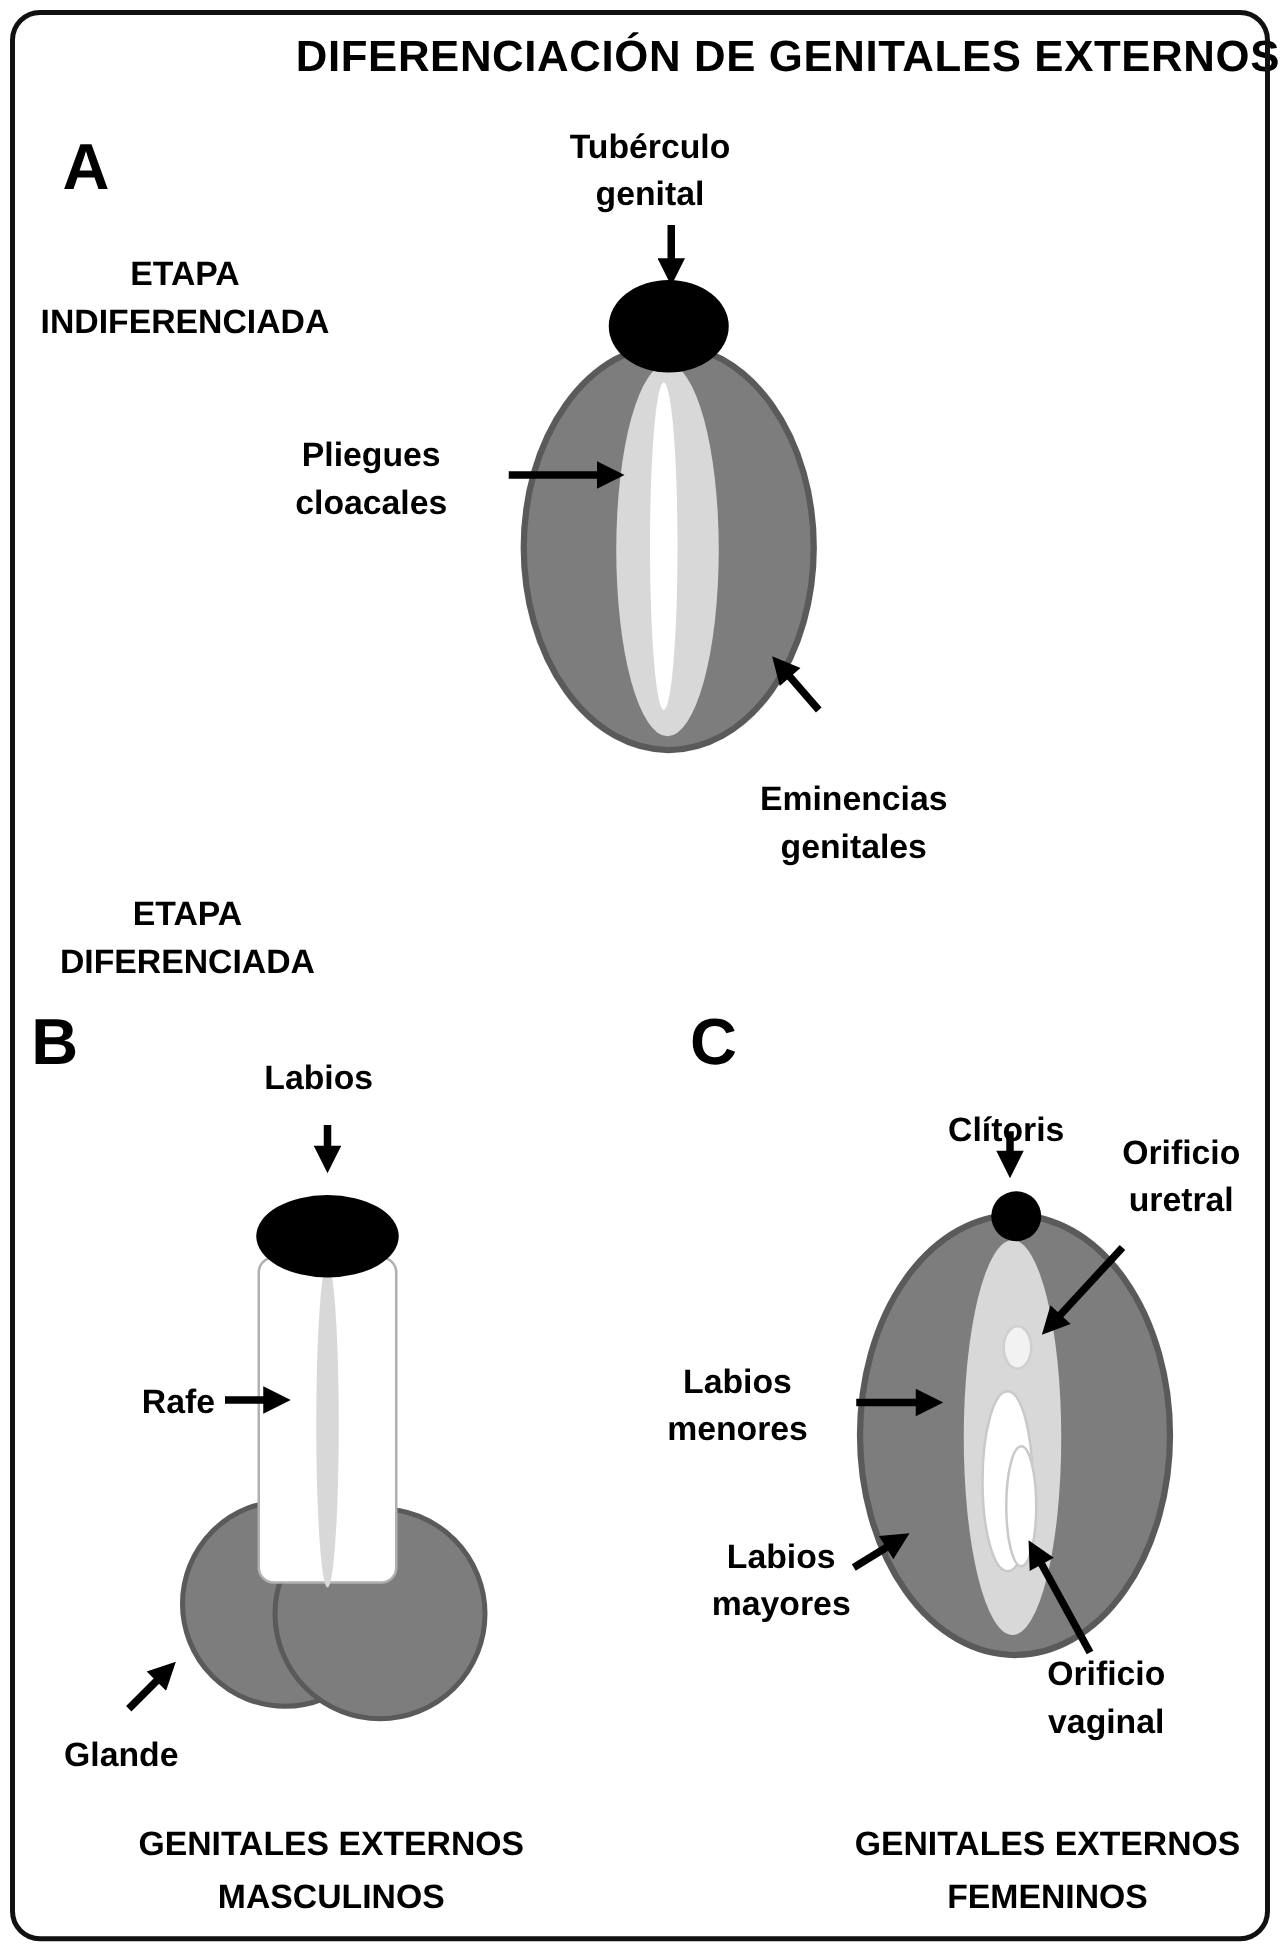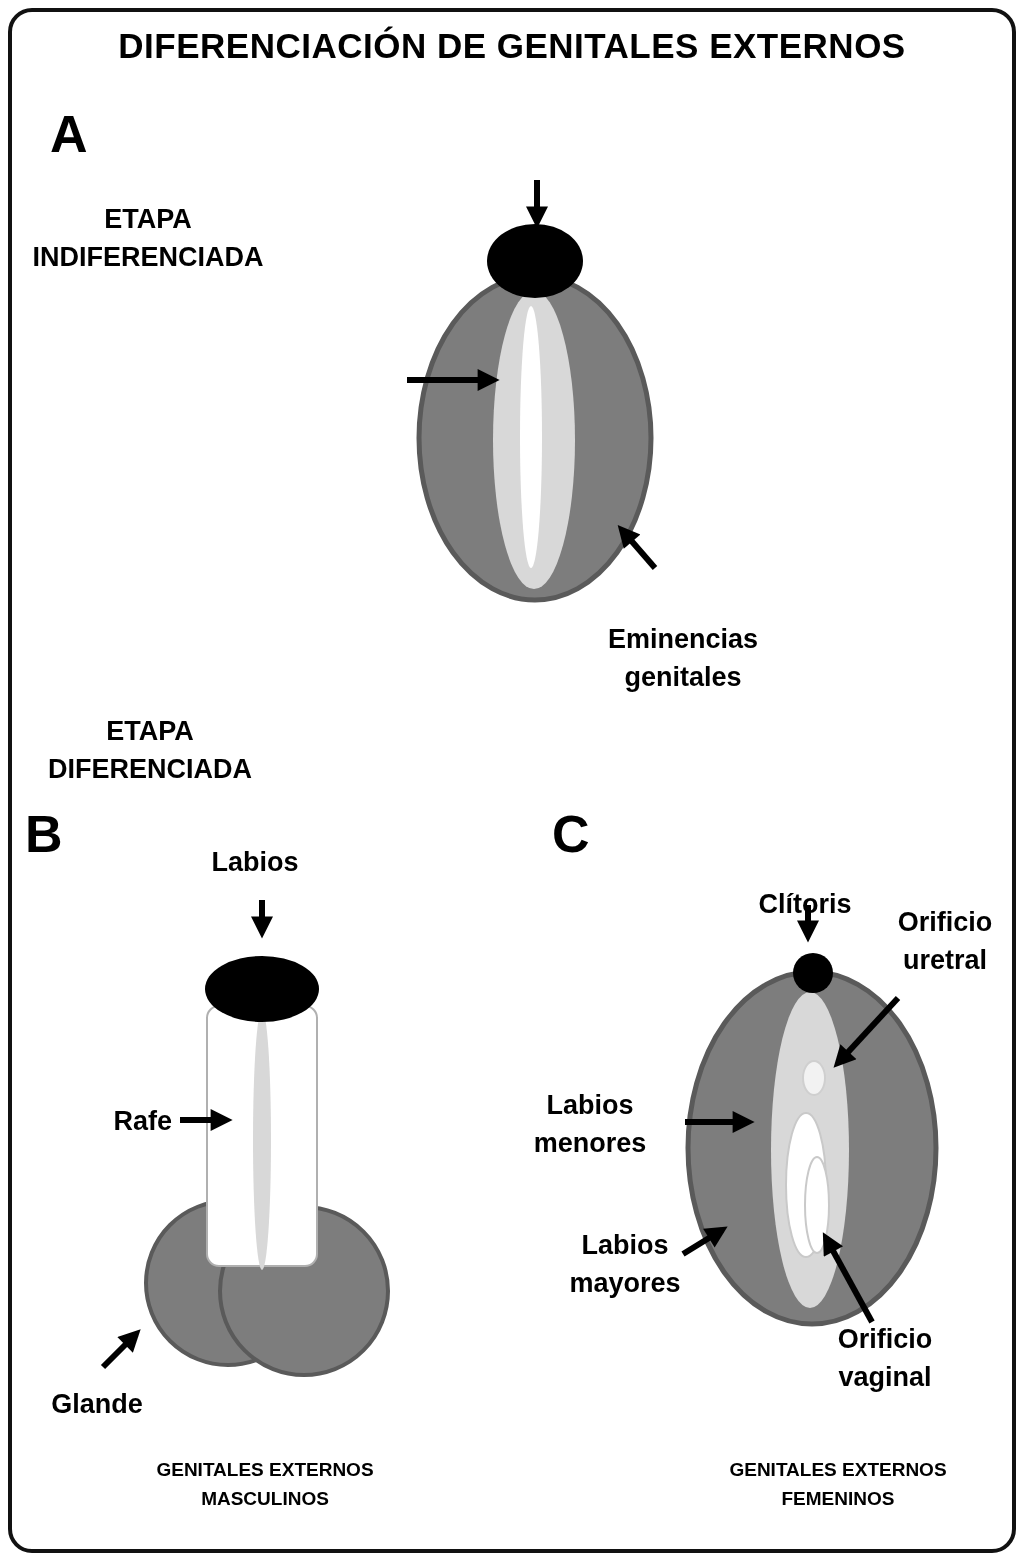--- a/index.html
+++ b/index.html
@@ -16,21 +16,21 @@
     position: absolute;
     left: 8px; top: 8px; right: 8px; bottom: 8px;
     border: 4px solid #111111;
     border-radius: 24px;
     pointer-events: none;
   }
   .svg-layer { position: absolute; left: 0; top: 0; }
   .page-title {
     position: absolute;
     top: 26px; left: 0; width: 100%;
-    text-align: center;
+    text-align: right;
     font-weight: 700;
     font-size: 35px;
     letter-spacing: 0.5px;
   }
   .section-letter {
     position: absolute;
     font-weight: 700;
     font-size: 52px;
     line-height: 1;
   }
@@ -38,21 +38,21 @@
     position: absolute;
     font-weight: 700;
     font-size: 27px;
     line-height: 1.42;
     text-align: center;
     white-space: pre-line;
   }
   .caption {
     position: absolute;
     font-weight: 700;
-    font-size: 19px;
+    font-size: 27px;
     line-height: 1.55;
     text-align: center;
     white-space: pre-line;
   }
   
   .fill-gray   { fill: #7d7d7d; stroke: #5a5a5a; stroke-width: 5; }
   .fill-gray-b { fill: #7d7d7d; stroke: #5a5a5a; stroke-width: 4; }
   .fill-light  { fill: #d8d8d8; stroke: none; }
   .fill-white  { fill: #ffffff; stroke: none; }
   .fill-white-edge { fill: #ffffff; stroke: #c9c9c9; stroke-width: 2; }
@@ -104,20 +104,24 @@
     <line class="arrow" x1="685" y1="1122" x2="748" y2="1122" marker-end="url(#arrowhead)"></line>
     <line class="arrow" x1="683" y1="1254" x2="722" y2="1230" marker-end="url(#arrowhead)"></line>
     <line class="arrow" x1="872" y1="1322" x2="826" y2="1238" marker-end="url(#arrowhead)"></line>
   </svg>
 
   <div class="page-title">DIFERENCIACIÓN DE GENITALES EXTERNOS</div>
 
   <div class="section-letter" style="left:50px; top:108px;">A</div>
   <div class="label" style="left:18px; top:200px; width:260px;">ETAPA
 INDIFERENCIADA</div>
+  <div class="label" style="left:420px; top:98px; width:200px;">Tubérculo
+genital</div>
+  <div class="label" style="left:197px; top:345px; width:200px;">Pliegues
+cloacales</div>
   <div class="label" style="left:583px; top:620px; width:200px;">Eminencias
 genitales</div>
 
   <div class="label" style="left:25px; top:712px; width:250px;">ETAPA
 DIFERENCIADA</div>
 
   <div class="section-letter" style="left:25px; top:808px;">B</div>
   <div class="label" style="left:175px; top:843px; width:160px;">Labios</div>
   <div class="label" style="left:72px; top:1102px; width:100px;text-align:right;">Rafe</div>
   <div class="label" style="left:27px; top:1385px; width:140px;">Glande</div>

